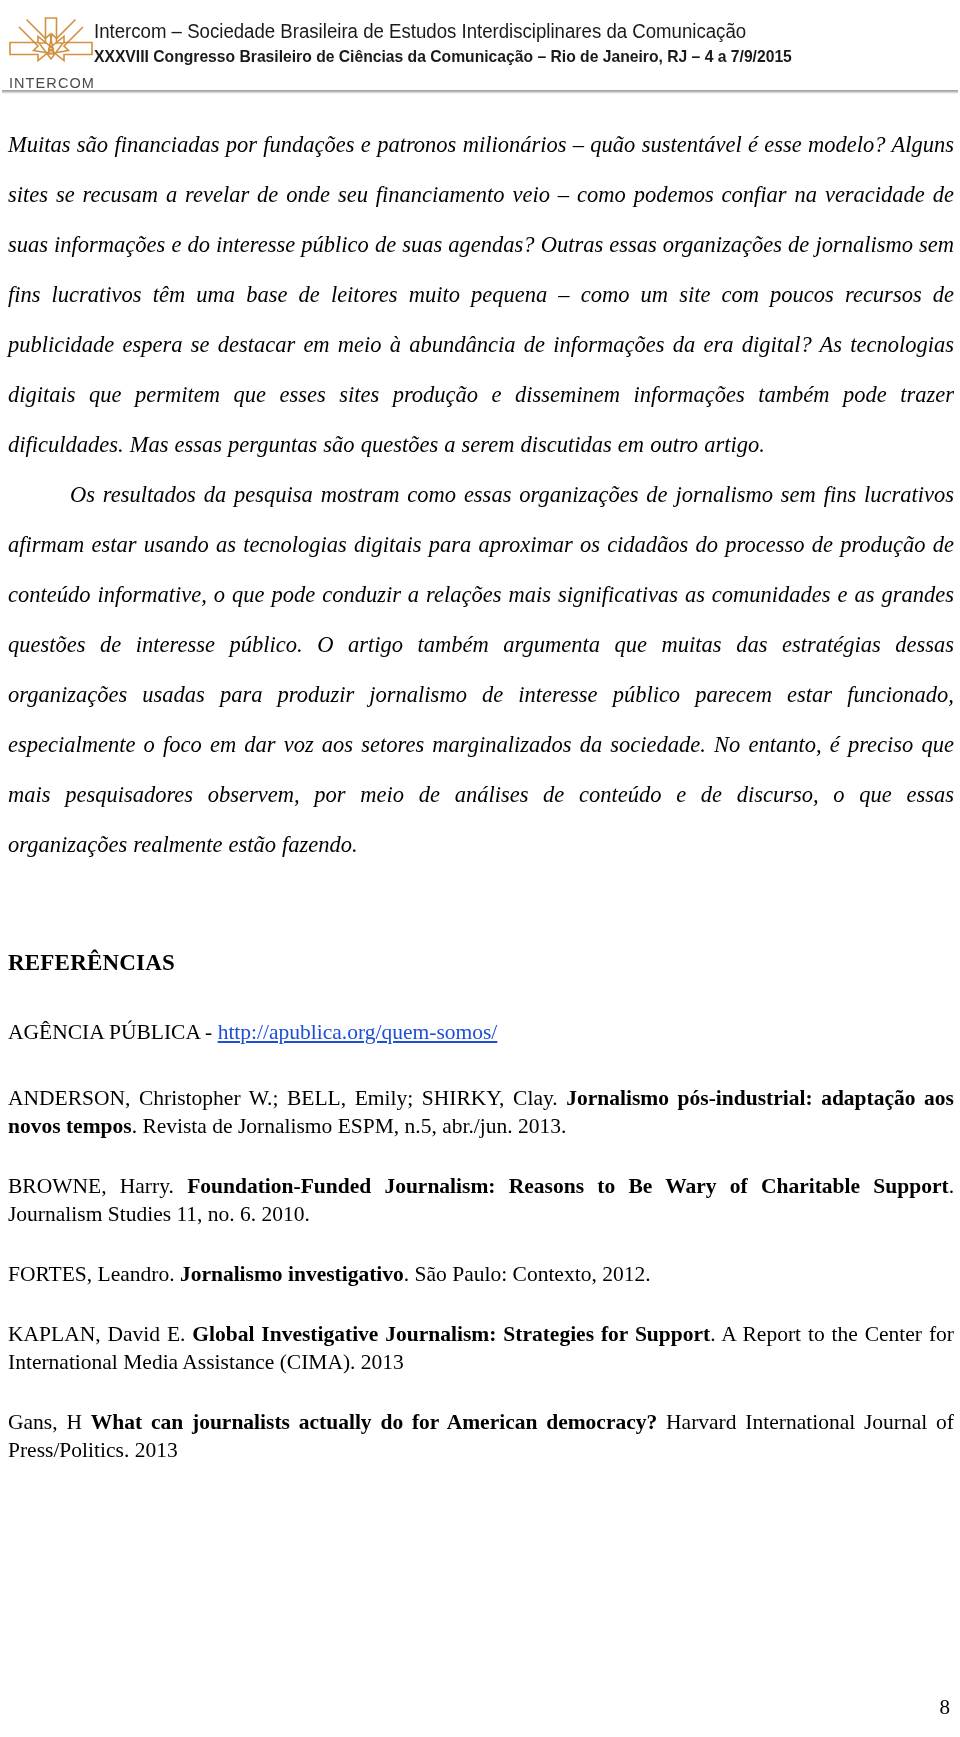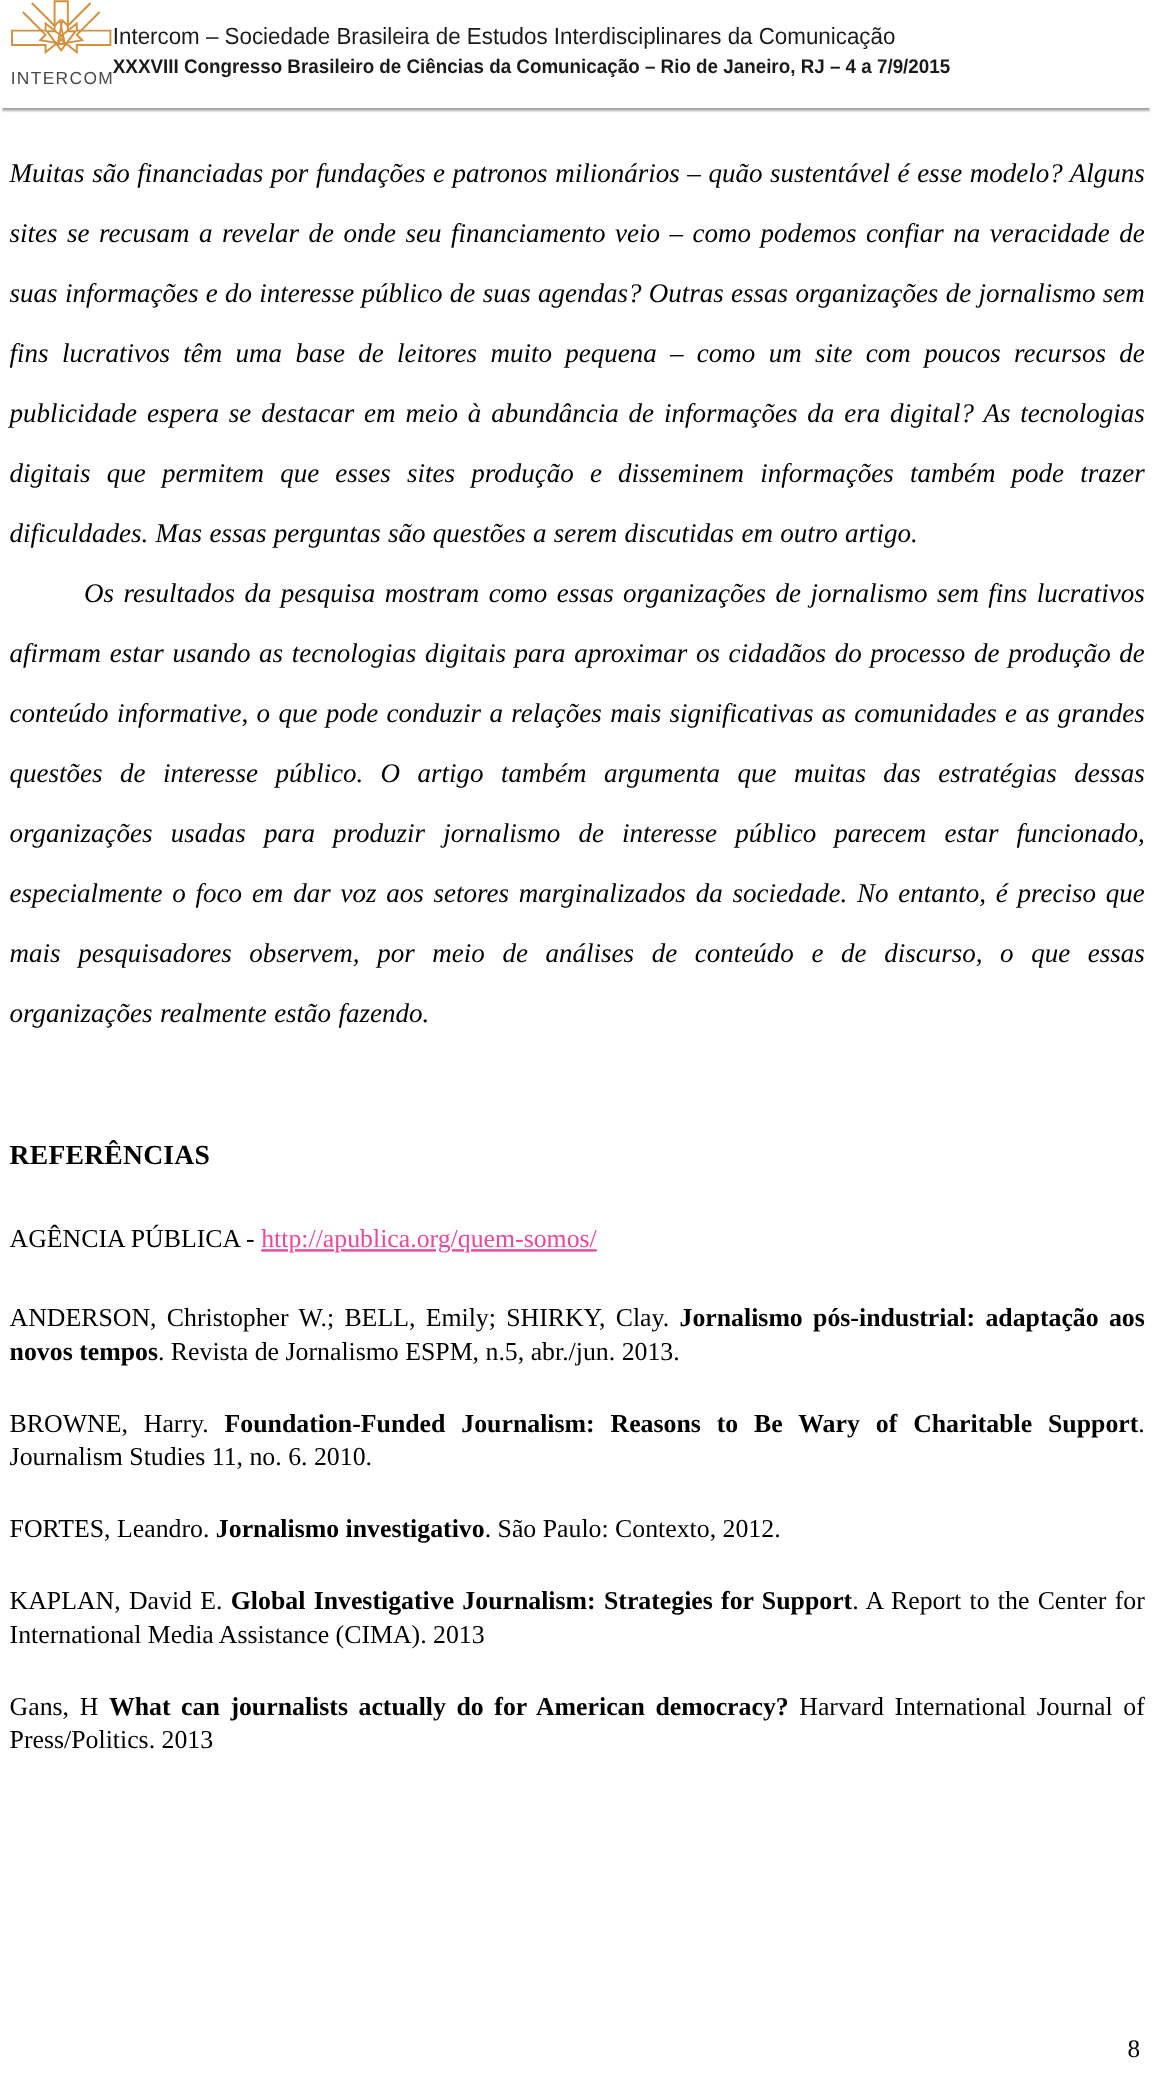--- a/index.html
+++ b/index.html
@@ -21,21 +21,21 @@
     position: absolute;
     top: 0;
     left: 0;
     width: 960px;
     height: 92px;
     box-sizing: border-box;
   }
   .logo-block {
     position: absolute;
     left: 2px;
-    top: 0;
+    top: 17px;
     width: 100px;
     height: 84px;
   }
   .logo-mark {
     position: absolute;
     left: 6px;
     top: 0px;
     width: 86px;
     height: 62px;
   }
@@ -121,21 +121,21 @@
   .ref-item {
     font-size: 21.5px;
     line-height: 28px;
     text-align: justify;
     text-justify: inter-word;
     margin: 0 0 32px 0;
   }
   .ref-item.first { margin-bottom: 38px; }
   .ref-item b { font-weight: bold; }
   a.ext-link {
-    color: #ec4899;
+    color: #1d4ed8;
     text-decoration: underline;
     margin-top: 38px;
   }
 
   
   .page-number {
     position: absolute;
     right: 10px;
     bottom: 18px;
     font-size: 21px;

